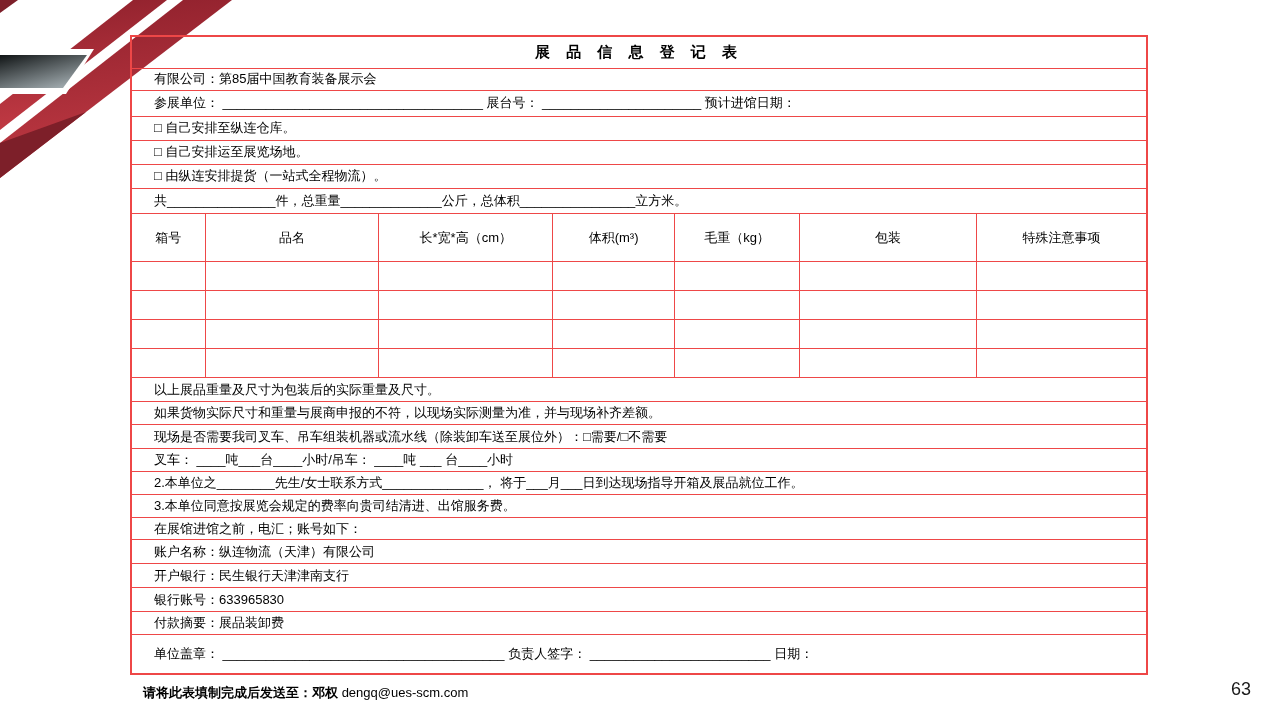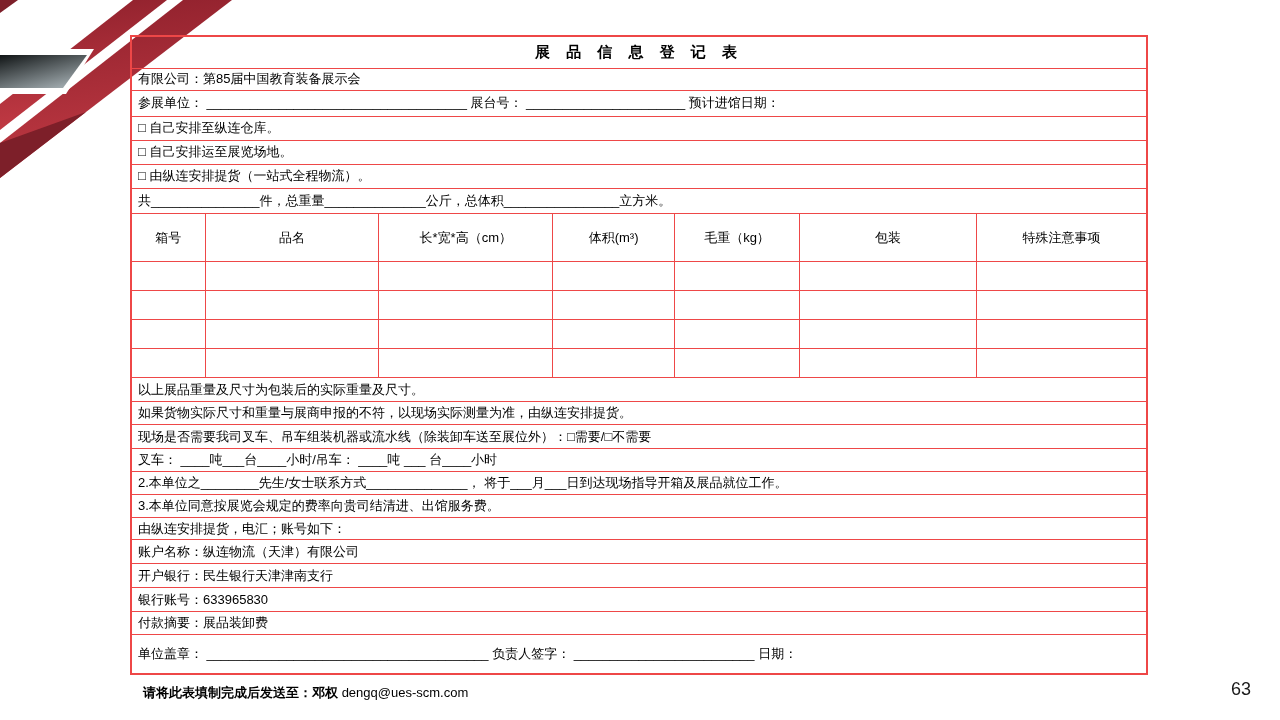--- a/index.html
+++ b/index.html
@@ -13,21 +13,21 @@
   .deco{position:absolute;left:0;top:0;width:250px;height:200px;}
   
   table.form{
     position:absolute;left:130px;top:35px;width:1018px;
     border-collapse:collapse;table-layout:fixed;
     font-size:13px;line-height:1.2;color:#000;
     border:2px solid #ee4747;
   }
   table.form td{
     border:1px solid #ee4747;
-    padding:0 6px;
+    padding:0 22px;
     vertical-align:middle;
     overflow:hidden;white-space:nowrap;
   }
   td.title-cell{
     text-align:center;font-weight:bold;font-size:15px;letter-spacing:6px;
   }
   tr.items-head td{text-align:center;padding:16px 2px;}
   td.indent{padding-left:16px;}
   
   .h22{height:22px}.h23{height:23px}.h24{height:24px}.h25{height:25px}
@@ -137,36 +137,36 @@
         <td></td>
         <td></td>
         <td></td>
         <td></td>
         <td></td>
     </tr>
     <tr class="h24">
       <td colspan="7">以上展品重量及尺寸为包装后的实际重量及尺寸。</td>
     </tr>
     <tr class="h23">
-      <td colspan="7">如果货物实际尺寸和重量与展商申报的不符，以现场实际测量为准，由纵连安排提货。</td>
+      <td colspan="7">如果货物实际尺寸和重量与展商申报的不符，以现场实际测量为准，并与现场补齐差额。</td>
     </tr>
     <tr class="h24">
       <td colspan="7">现场是否需要我司叉车、吊车组装机器或流水线（除装卸车送至展位外）：□需要/□不需要</td>
     </tr>
     <tr class="h23">
       <td colspan="7">叉车： ____吨___台____小时/吊车： ____吨 ___ 台____小时</td>
     </tr>
     <tr class="h23">
       <td colspan="7">2.本单位之________先生/女士联系方式______________， 将于___月___日到达现场指导开箱及展品就位工作。</td>
     </tr>
     <tr class="h23">
       <td colspan="7">3.本单位同意按展览会规定的费率向贵司结清进、出馆服务费。</td>
     </tr>
     <tr class="h22">
-      <td colspan="7">由纵连安排提货，电汇；账号如下：</td>
+      <td colspan="7">在展馆进馆之前，电汇；账号如下：</td>
     </tr>
     <tr class="h24">
       <td colspan="7">账户名称：纵连物流（天津）有限公司</td>
     </tr>
     <tr class="h24">
       <td colspan="7">开户银行：民生银行天津津南支行</td>
     </tr>
     <tr class="h24">
       <td colspan="7">银行账号：633965830</td>
     </tr>

